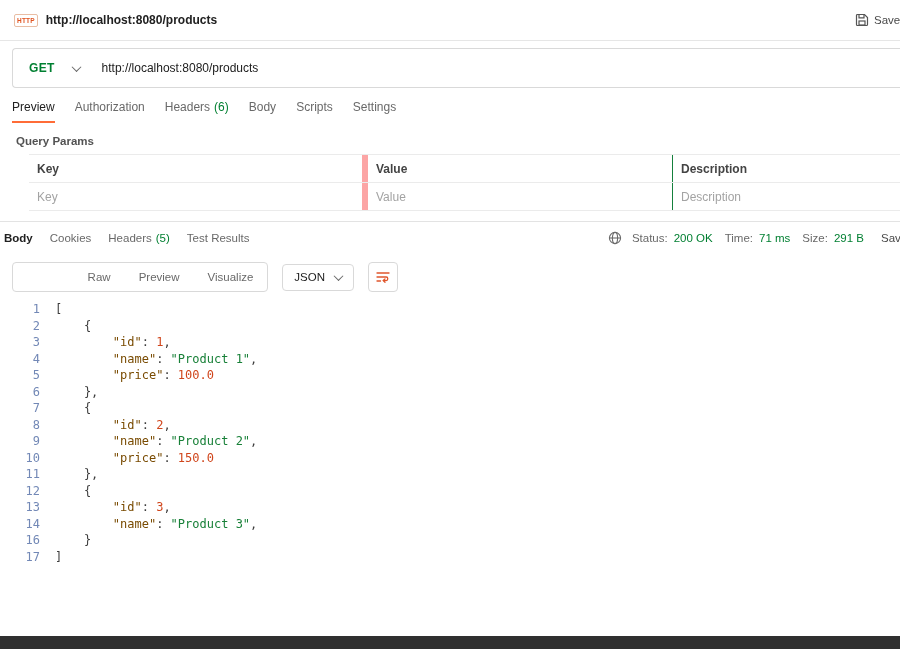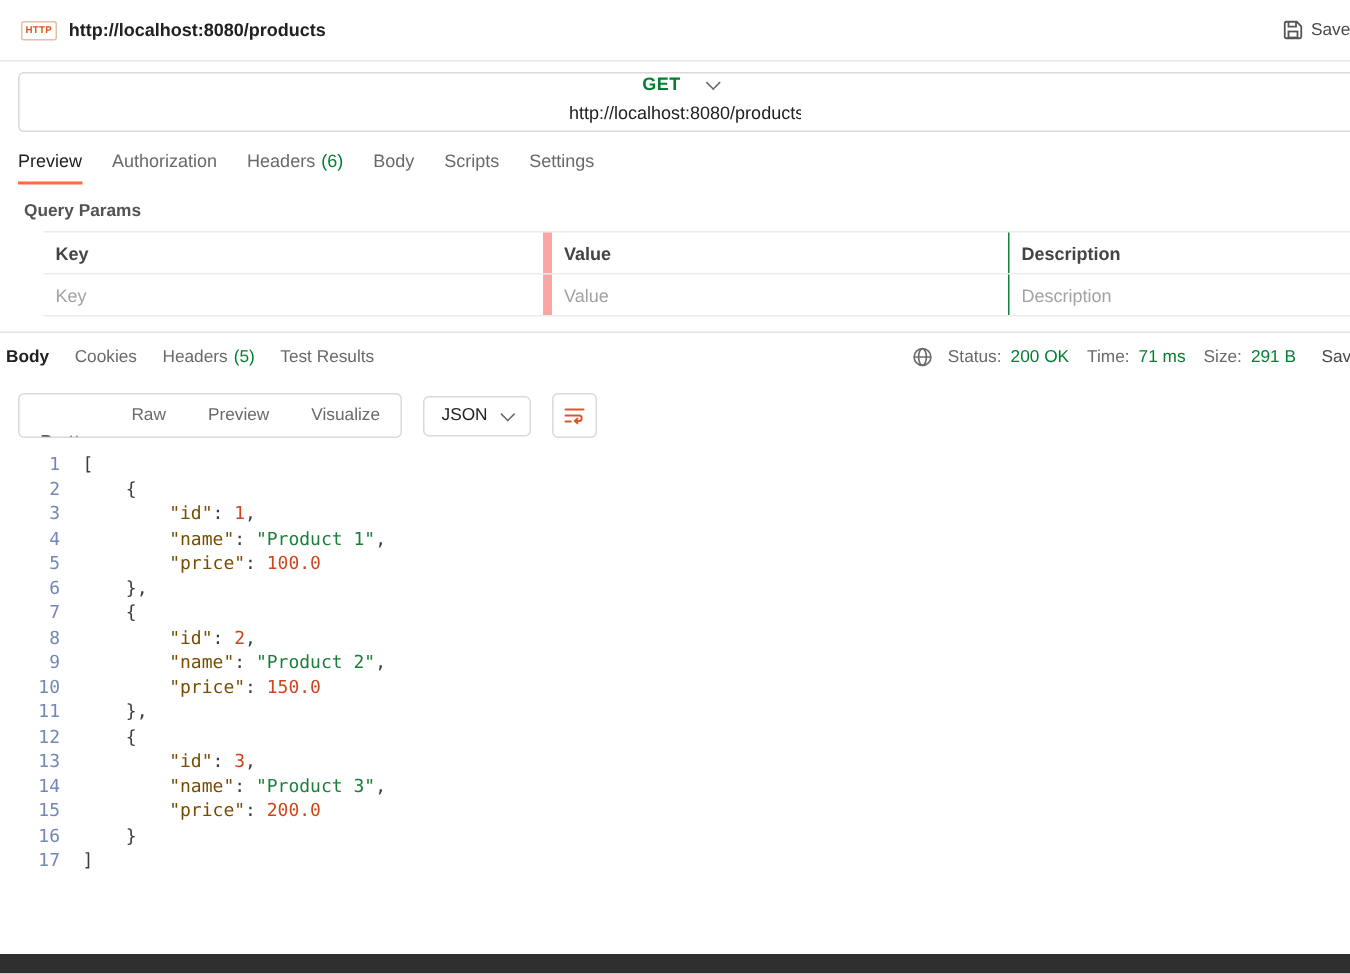--- a/index.html
+++ b/index.html
@@ -10,21 +10,21 @@
   
   .topbar { height:41px; border-bottom:1px solid #e6e6e6; display:flex; align-items:center; padding-left:14px; }
   .reqtab { display:flex; align-items:center; gap:8px; }
   .http-badge { font-size:6.5px; font-weight:700; color:#e05320; border:1px solid #e9bda4; border-radius:2px; padding:2px 2px; letter-spacing:.2px; }
   .reqtab-title { font-size:12px; font-weight:600; color:#212121; }
   .topbar-save { margin-left:auto; width:45px; display:flex; align-items:center; gap:5px; overflow:hidden; white-space:nowrap; font-size:11.5px; color:#494949; flex:none; cursor:pointer; }
 
   .floppy { flex:none; }
 
   
-  .urlbar { margin:7px 0 0 12px; width:888px; height:40px; border:1px solid #d9d9d9; border-right:none; border-radius:4px 0 0 4px; display:flex; align-items:center;flex-direction:column; }
+  .urlbar { margin:7px 0 0 12px; width:888px; height:40px; border:1px solid #d9d9d9; border-right:none; border-radius:4px 0 0 4px; display:flex; align-items:center; }
   .method { display:flex; align-items:center; gap:18px; padding:0 22px 0 16px; cursor:pointer; }
   .method-label { font-size:12px; font-weight:700; color:#007f31; letter-spacing:.3px; }
   .chev { width:7px; height:7px; border-right:1.5px solid #686868; border-bottom:1.5px solid #686868; transform:rotate(45deg) translate(-1px,-1px); }
   .url-input { border:none; outline:none; flex:1; font-size:12px; color:#212121; background:transparent; font-family:"Liberation Sans", sans-serif; }
 
   
   .rtabs { display:flex; gap:20px; padding:12px 0 0 12px; }
   .rtab { font-size:12px; color:#696969; padding-bottom:9px; cursor:pointer; display:flex; gap:4px; }
   .rtab.active { color:#212121; border-bottom:2px solid #ff6c37; padding-bottom:7px; }
   .cnt { color:#007f31; }
@@ -255,24 +255,20 @@
       </div>
       <div class="code-line">
         <span class="ln">13</span>
         <span class="lc"><span class="tk-p">        </span><span class="tk-k">"id"</span><span class="tk-p">: </span><span class="tk-n">3</span><span class="tk-p">,</span></span>
       </div>
       <div class="code-line">
         <span class="ln">14</span>
         <span class="lc"><span class="tk-p">        </span><span class="tk-k">"name"</span><span class="tk-p">: </span><span class="tk-s">"Product 3"</span><span class="tk-p">,</span></span>
       </div>
       <div class="code-line">
-        <span class="ln">15</span>
-        <span class="lc"><span class="tk-p">        </span><span class="tk-k">"price"</span><span class="tk-p">: </span><span class="tk-n">200.0</span></span>
-      </div>
-      <div class="code-line">
         <span class="ln">16</span>
         <span class="lc"><span class="tk-p">    }</span></span>
       </div>
       <div class="code-line">
         <span class="ln">17</span>
         <span class="lc"><span class="tk-p">]</span></span>
       </div>
     </div>
 </div>
 

